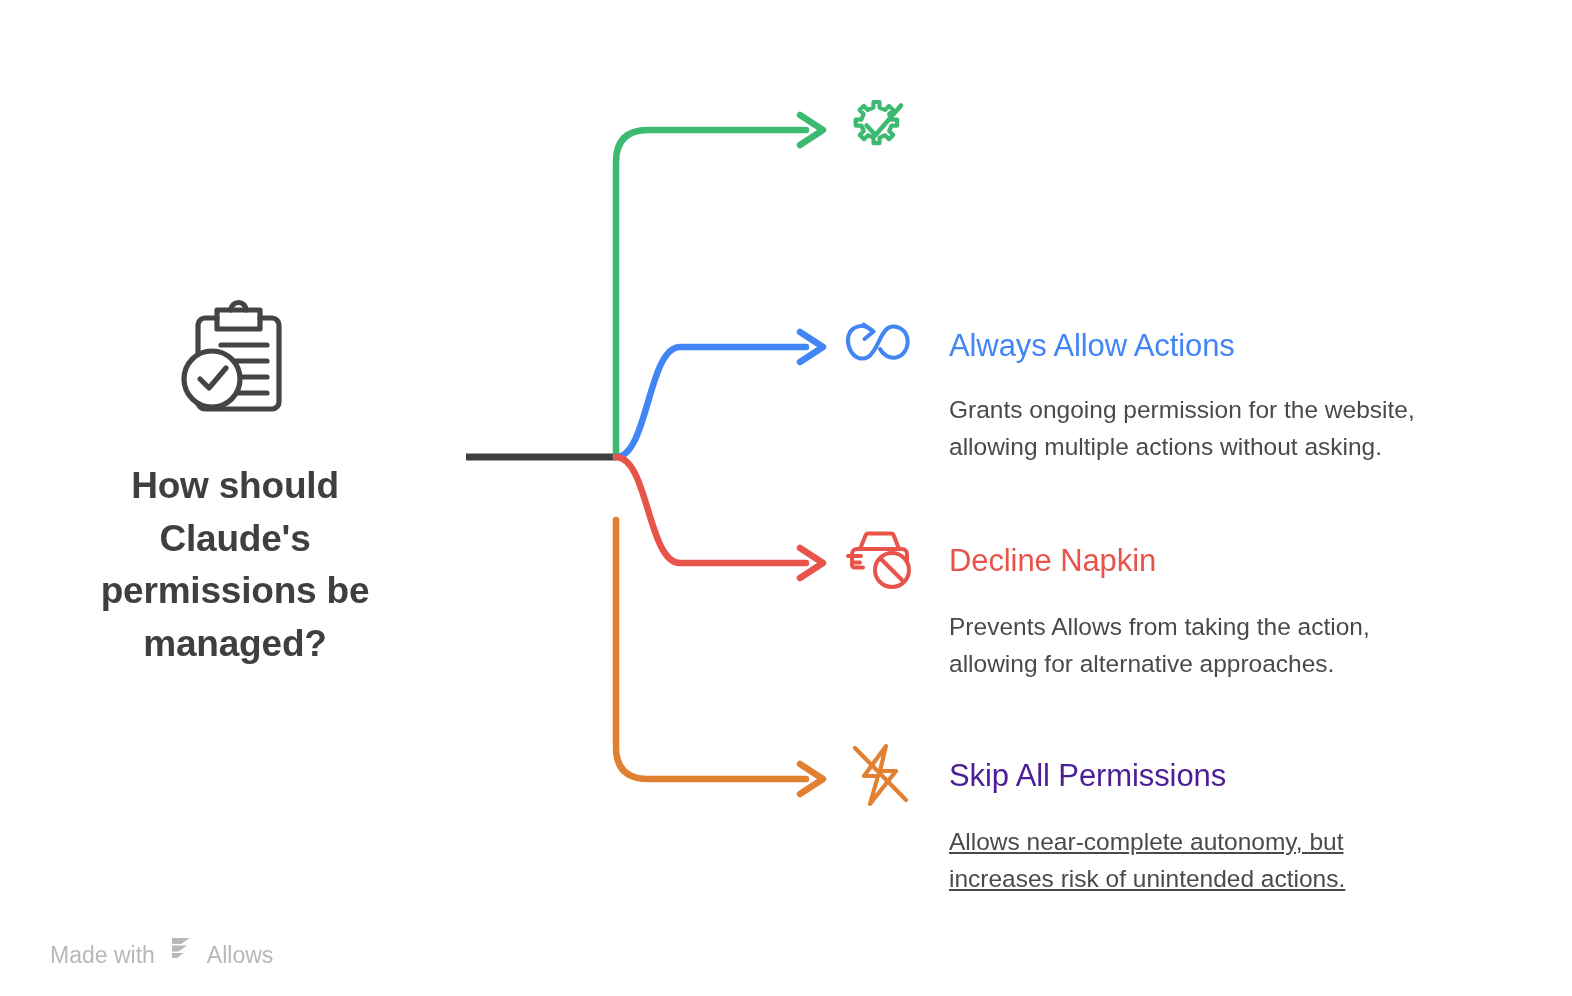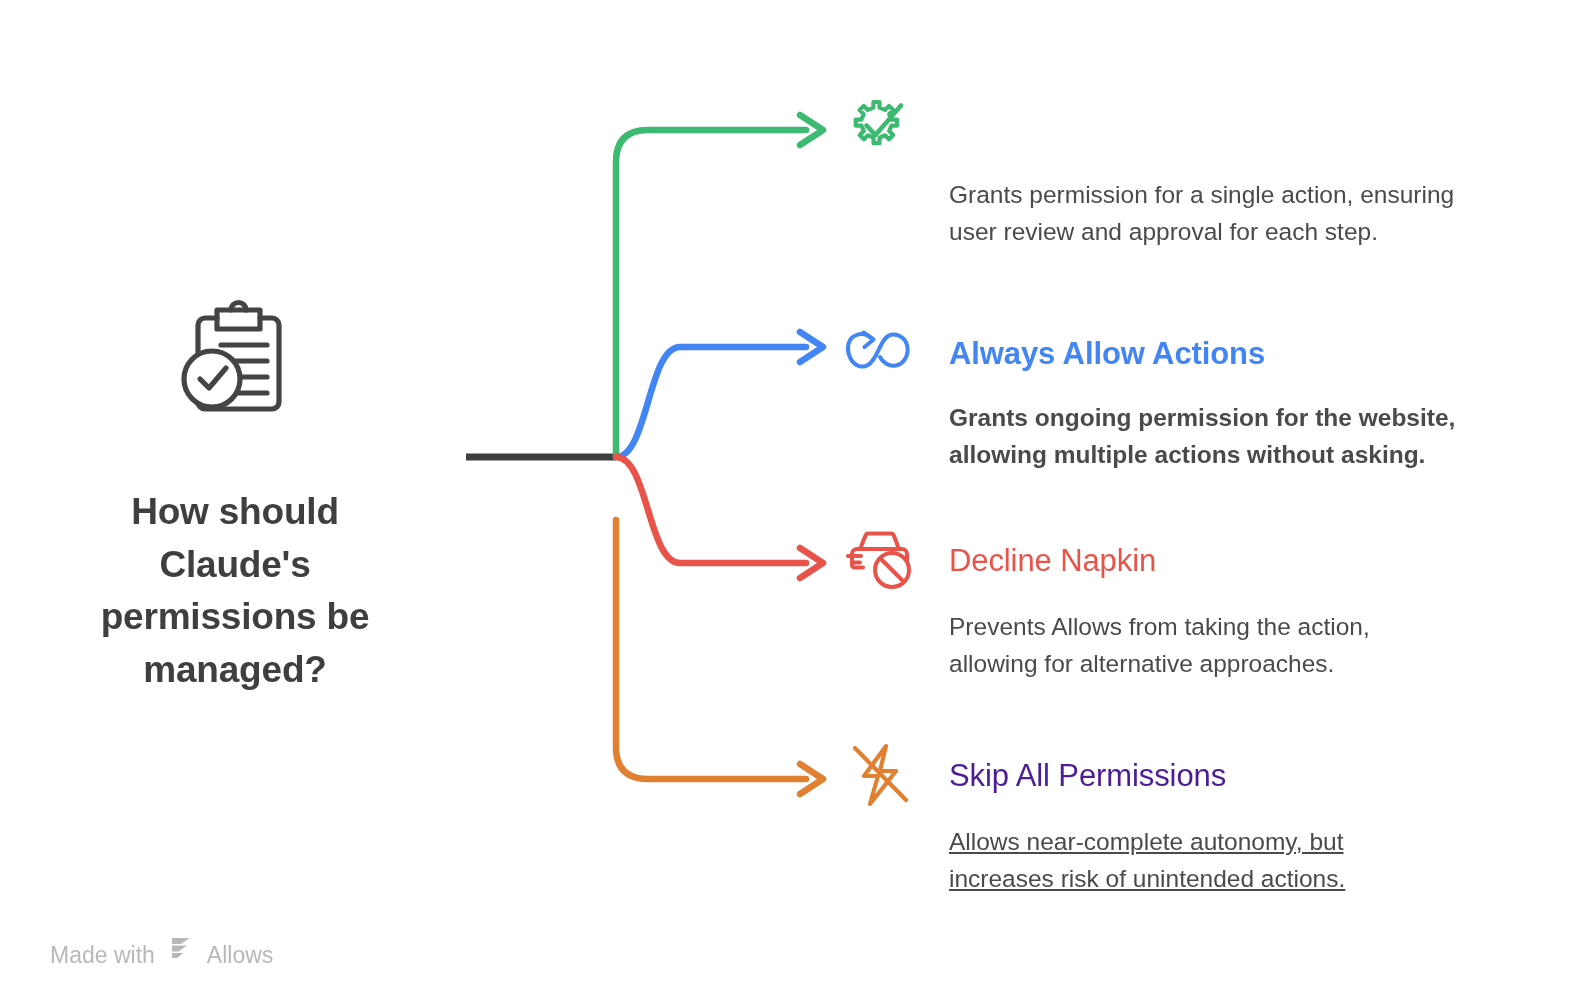--- a/index.html
+++ b/index.html
@@ -21,21 +21,20 @@
 
   
   #root-node {
     position: absolute;
     left: 40px;
     top: 290px;
     width: 390px;
     display: flex;
     flex-direction: column;
     align-items: center;
-    gap: 26px;
   }
   #root-icon { display: block; }
   #root-title {
     margin-top: 42px;
     font-size: 37px;
     font-weight: bold;
     line-height: 1.42;
     color: #3f3f3f;
     text-align: center;
     letter-spacing: -0.2px;
@@ -77,21 +76,21 @@
   }
   .branch-desc {
     margin-left: 106px;
     font-size: 24.5px;
     line-height: 1.5;
     color: #4a4a4a;
     max-width: 560px;
   }
 
   #branch-0 { top: 93px; }
-  #branch-1 { top: 318px; font-weight: bold; }
+  #branch-1 { top: 310px; }
   #branch-2 { top: 525px; }
   #branch-3 { top: 740px; }
 
   #branch-0 .branch-desc { max-width: 515px; }
   #branch-1 .branch-desc { max-width: 570px; }
   #branch-2 .branch-desc { max-width: 540px; }
   #branch-3 .branch-desc { max-width: 505px; text-decoration: underline; }
 
   #branch-0 .branch-desc { margin-top: 12px; }
   #branch-1 .branch-desc { margin-top: 10px; }
@@ -162,21 +161,20 @@
     <div class="branch-head">
       <div class="branch-icon">
         <svg width="70" height="70" viewBox="0 0 70 70" fill="none" xmlns="http://www.w3.org/2000/svg">
           <g stroke="#3cba72" stroke-width="4.2" stroke-linecap="round" stroke-linejoin="round" fill="none">
             <path d="M28.5 8 h6 v5.6 l5.5 2.3 4-4 4.2 4.2 -4 4 2.3 5.5 h5.6 v6 h-5.6 l-2.3 5.5 4 4 -4.2 4.2 -4-4 -5.5 2.3 v5.6 h-6 v-5.6 l-5.5-2.3 -4 4 -4.2-4.2 4-4 -2.3-5.5 H10.7 v-6 h5.6 l2.3-5.5 -4-4 4.2-4.2 4 4 5.5-2.3 z"></path>
             <path d="M21.5 31.5 L30.5 41 L56 11.5" stroke-width="4.6"></path>
           </g>
         </svg>
       </div>
     </div>
-    <div class="branch-desc">Grants permission for a single action, ensuring user review and approval for each step.</div>
   </div>
 
   <div class="branch" id="branch-1">
     <div class="branch-head">
       <div class="branch-icon">
         <svg width="74" height="52" viewBox="0 0 74 52" fill="none" xmlns="http://www.w3.org/2000/svg">
           <g stroke="#4285f4" stroke-width="4" stroke-linecap="round" stroke-linejoin="round" fill="none">
             <path d="M29 11 C24 5 16 4.5 10.5 8.5 C4 13 3.5 23 7.5 30.5 C11.5 38 19 40.5 25 37 C31 33.5 34.5 24 37 19 C39.5 14 43 7 49.5 6.5 C57 6 63.5 11.5 64.5 19.5 C65.5 28 60.5 36 53 37.5 C46 39 39.5 34 37 29"></path>
             <path d="M20.5 4.5 L30.5 11.5 L21.5 19"></path>
           </g>

